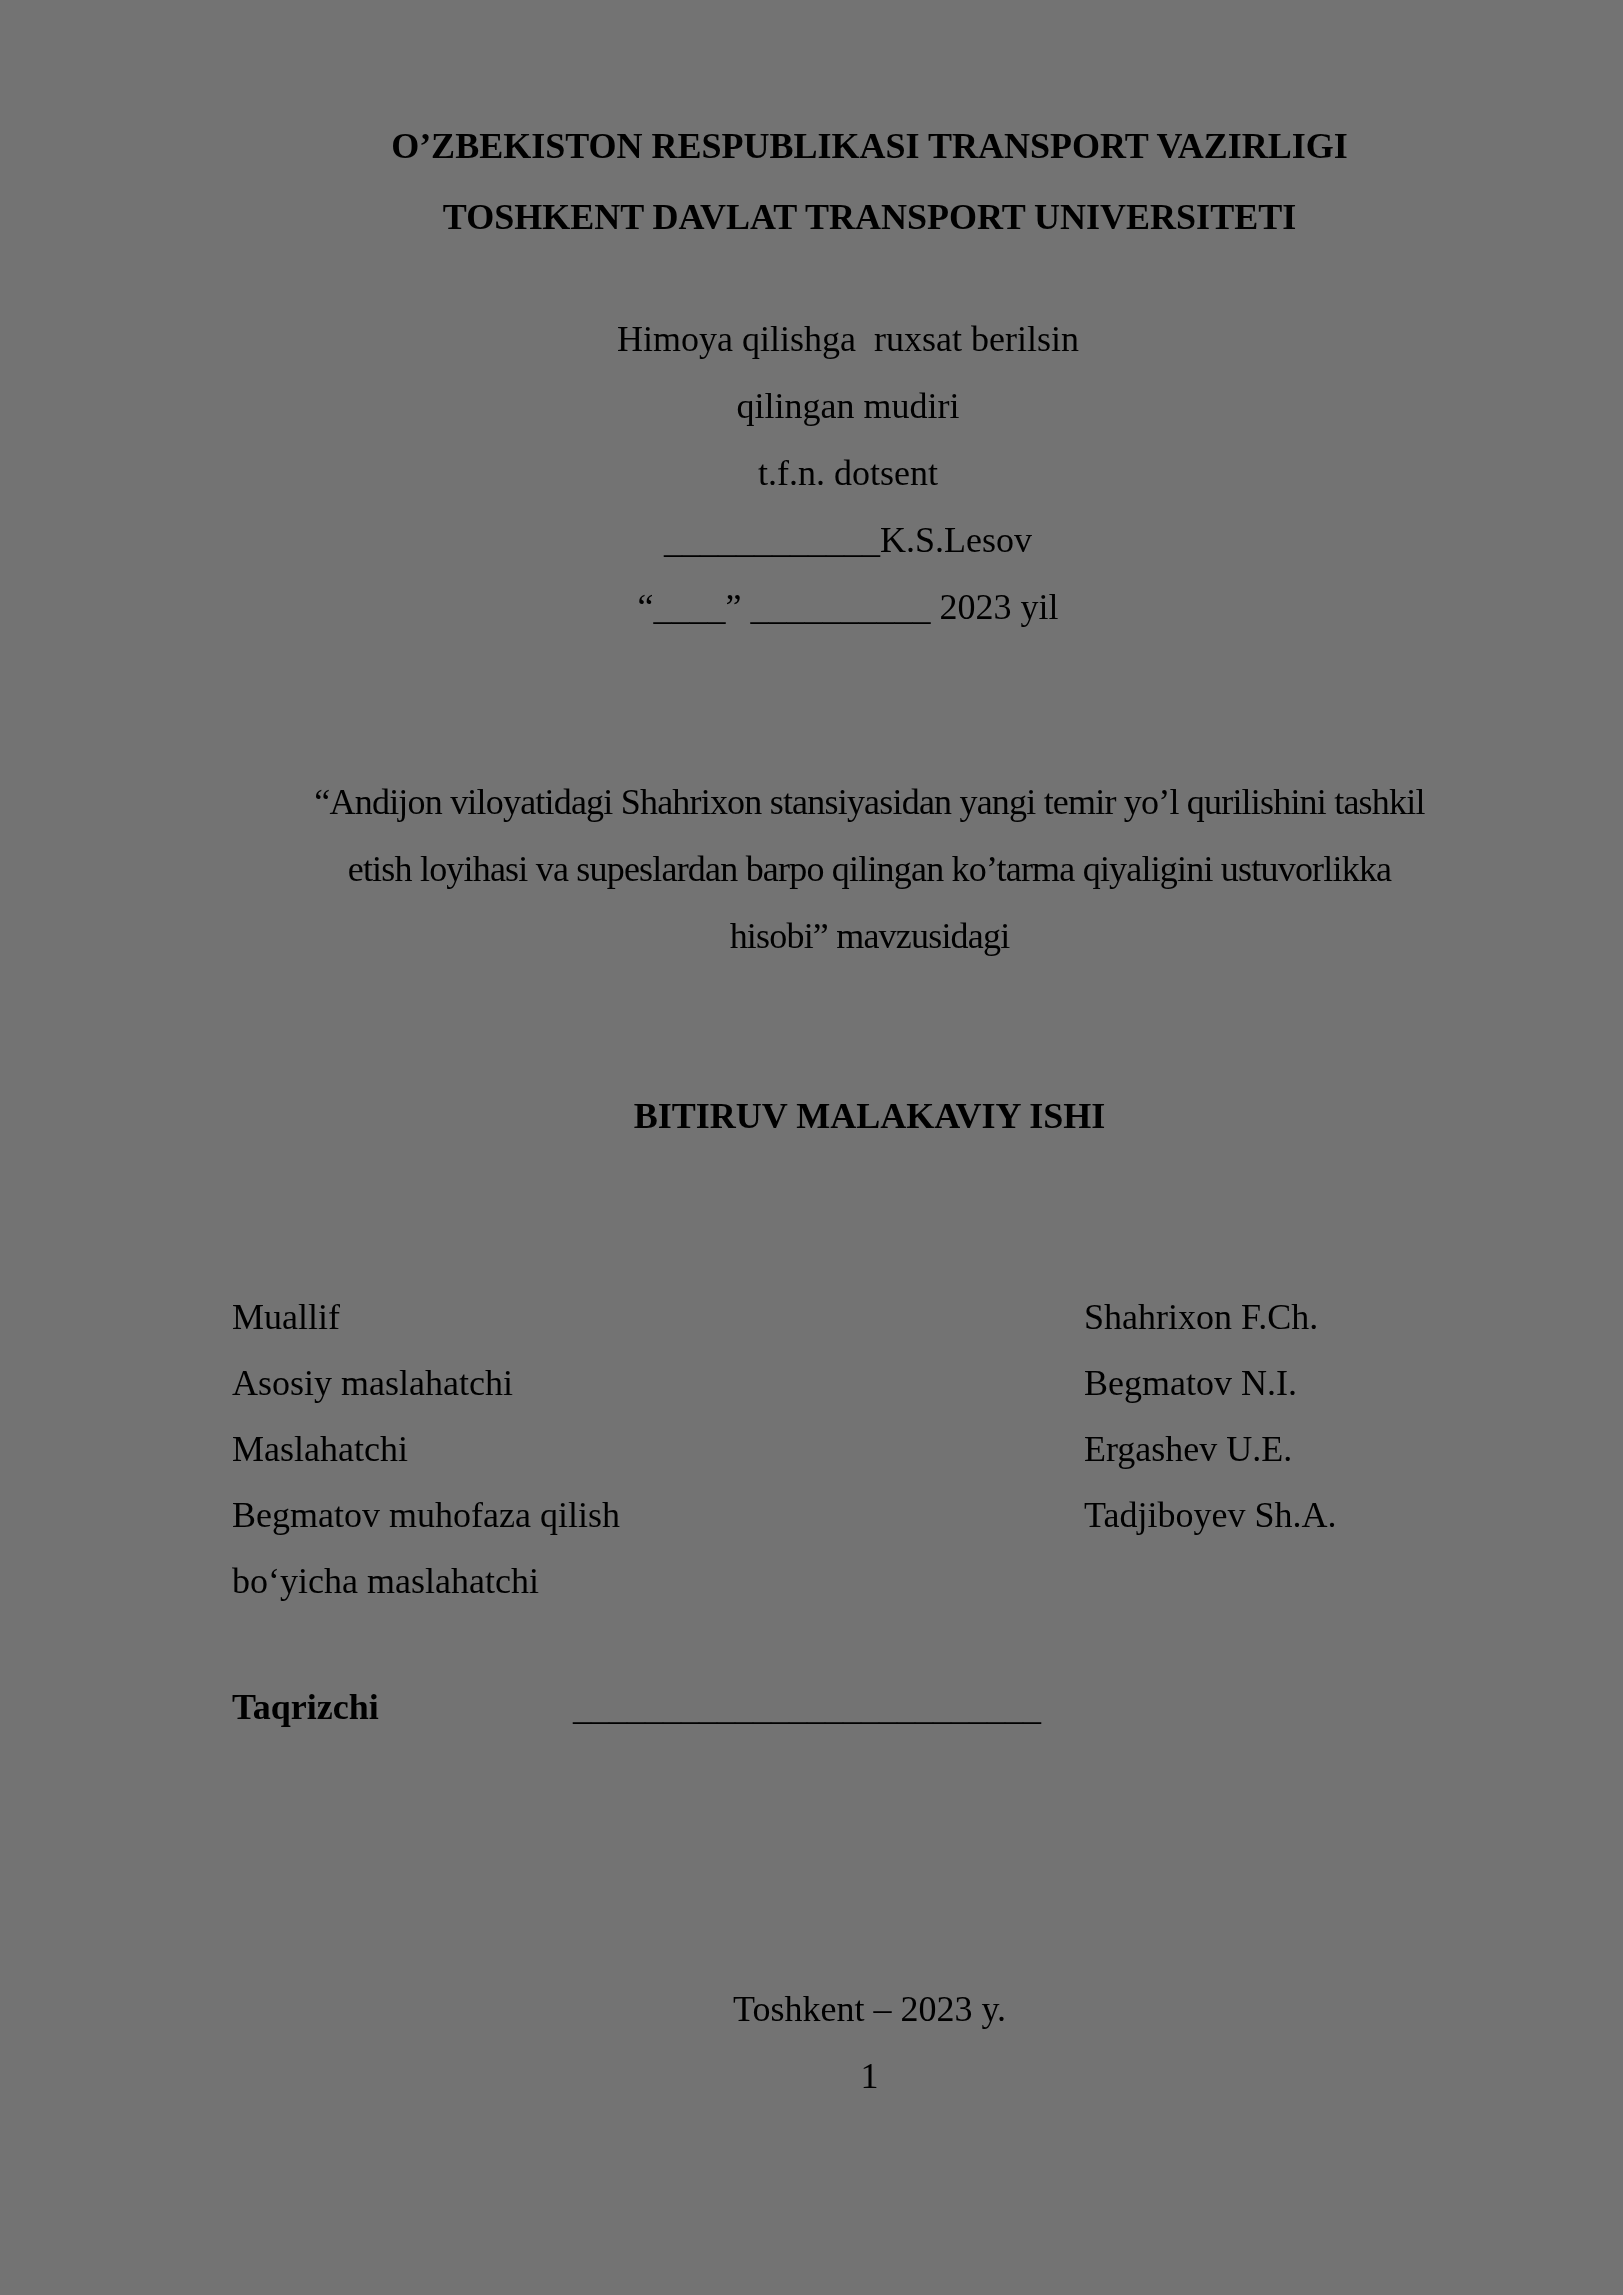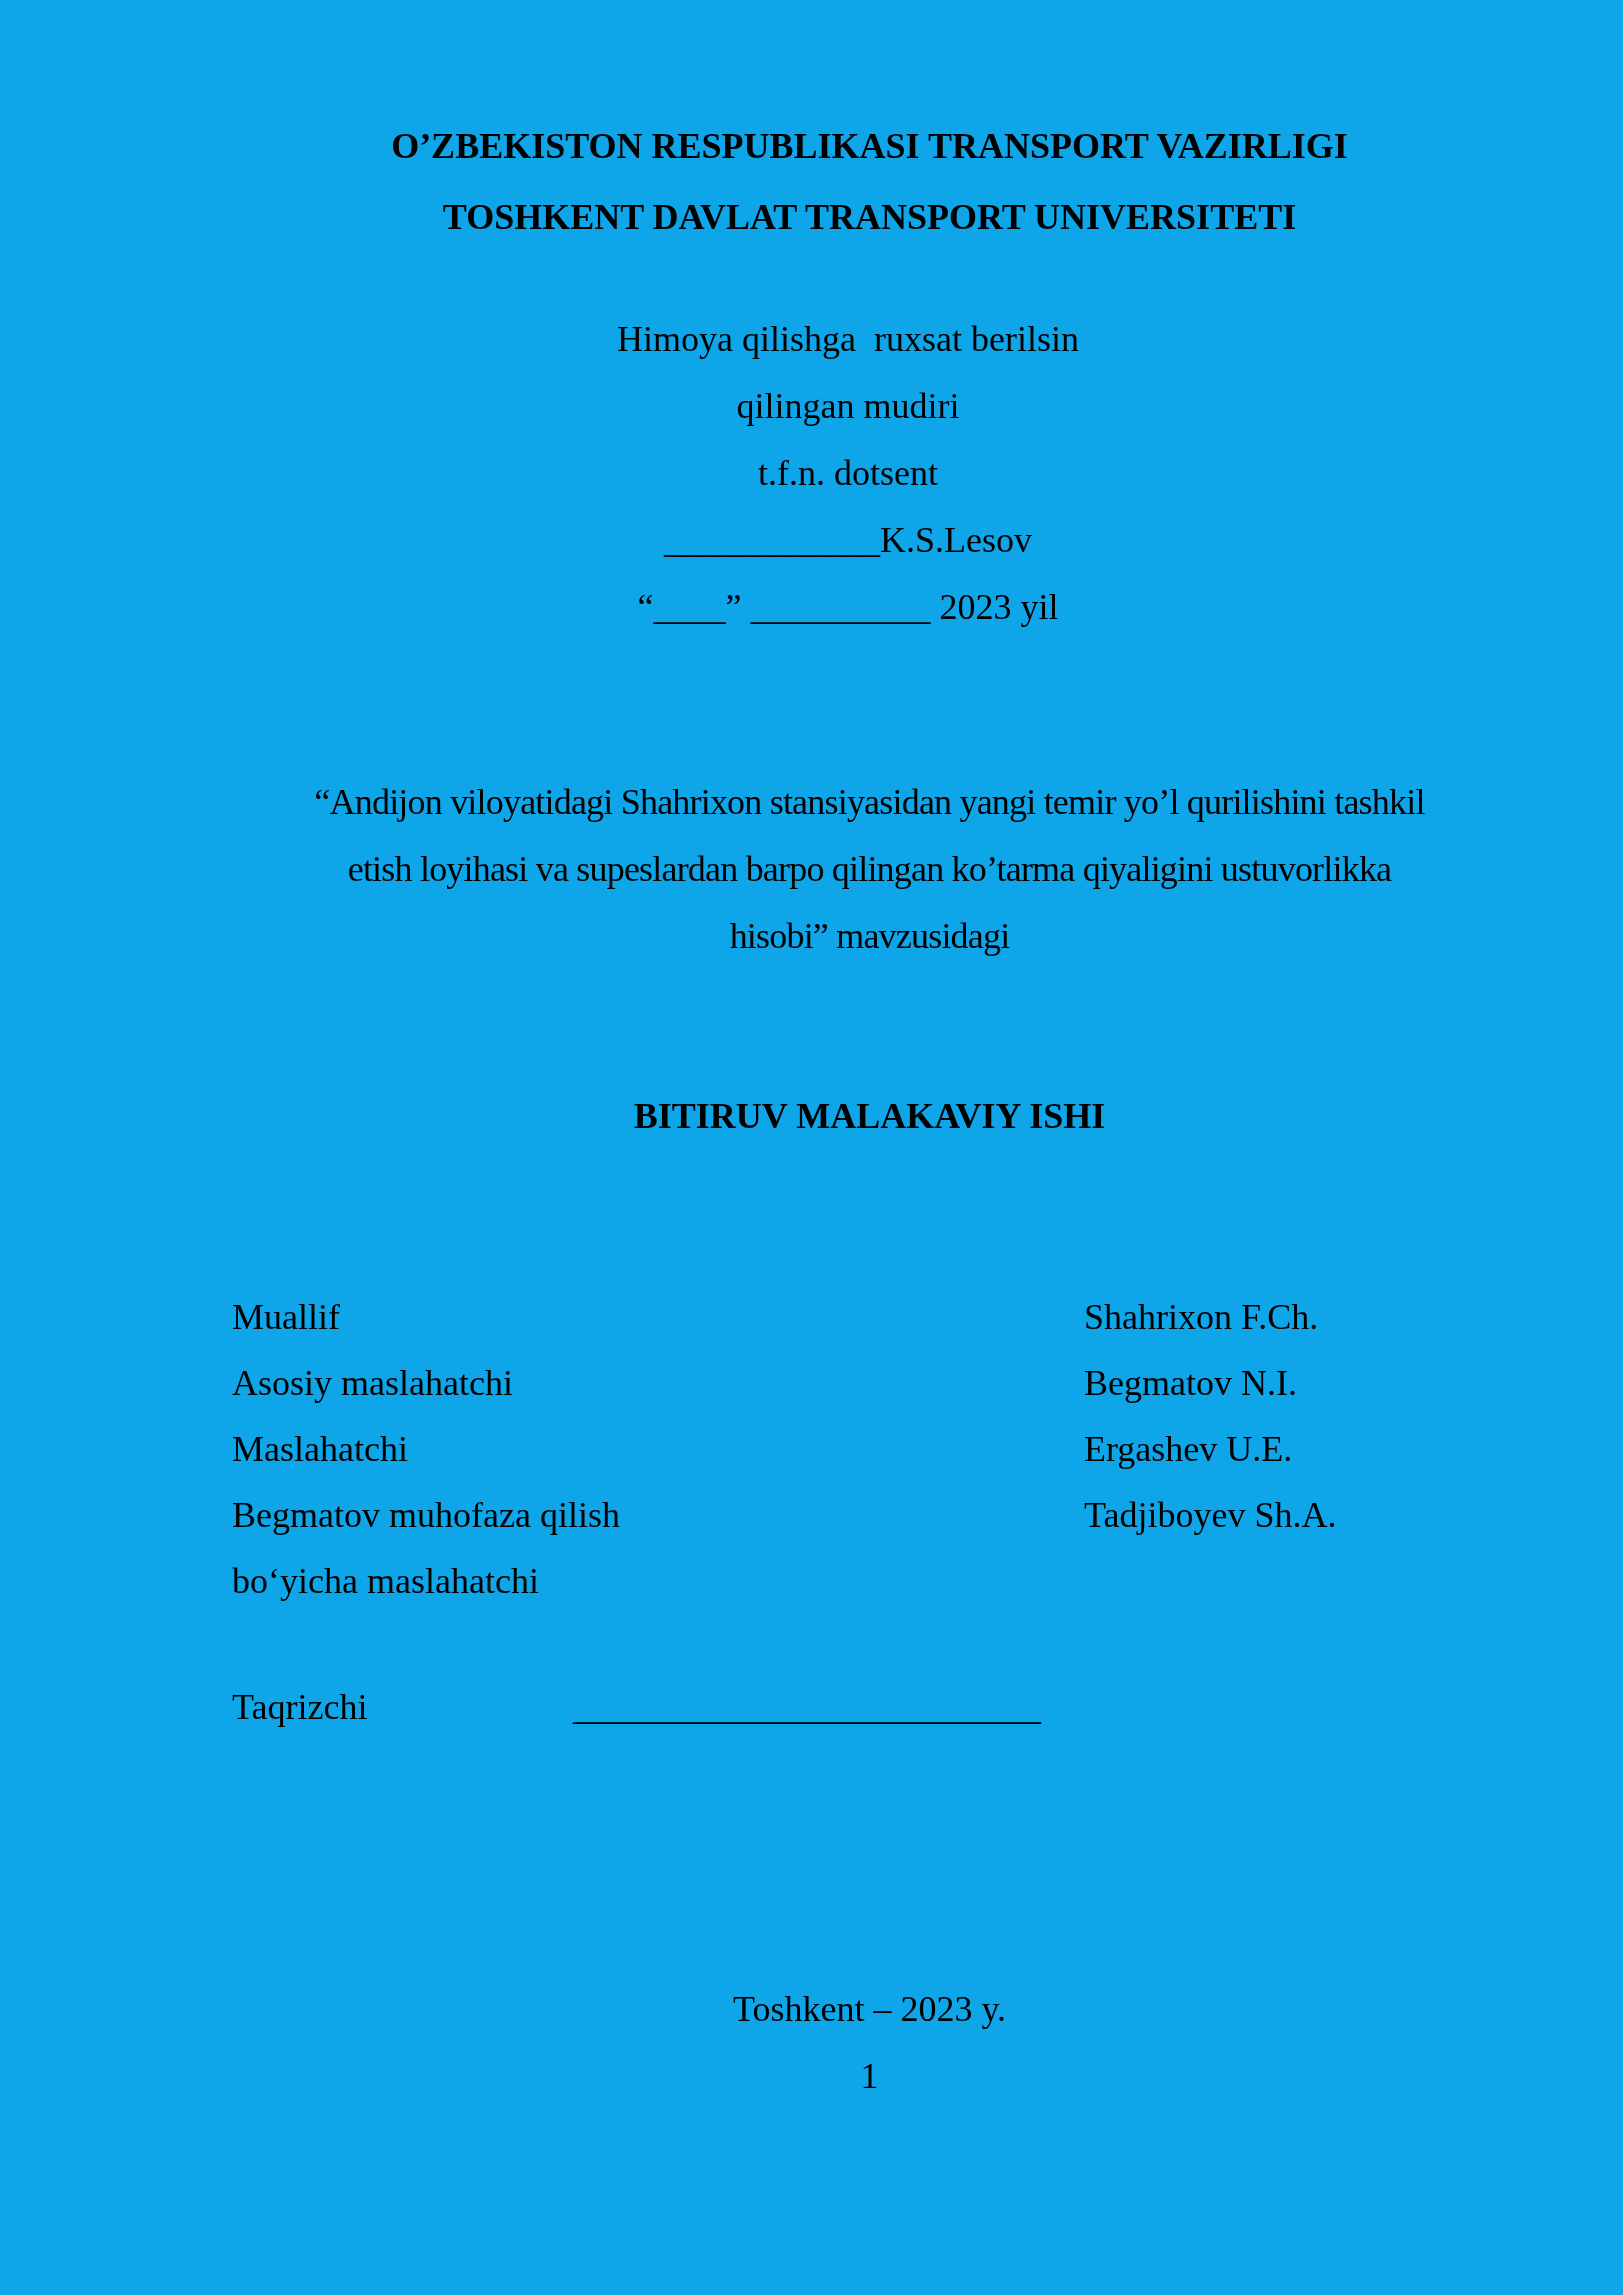--- a/index.html
+++ b/index.html
@@ -5,21 +5,21 @@
   html, body {
     margin: 0;
     padding: 0;
     background: #888;
   }
   .page {
     position: relative;
     width: 1623px;
     height: 2295px;
     margin: 0 auto;
-    background: #0ea5e9;
+    background: #737373;
     color: #000000;
     font-family: "Liberation Serif", "DejaVu Serif", serif;
     font-size: 36px;
     box-sizing: border-box;
     padding: 111px 116px 0 232px;
     overflow: hidden;
   }
   .line { white-space: pre; }
   .header { text-align: center; font-weight: bold; line-height: 71px; }
   .approval {
@@ -38,21 +38,21 @@
     margin-top: 113px;
     text-align: center;
     font-weight: bold;
     line-height: 67px;
   }
   .people { margin-top: 134px; line-height: 66px; }
   .people-row { display: flex; }
   .people-role { width: 852px; flex: 0 0 auto; white-space: pre; }
   .people-name { flex: 1 1 auto; white-space: pre; }
   .reviewer { margin-top: 60px; line-height: 67px; display: flex; }
-  .reviewer-label { width: 341px; flex: 0 0 auto; white-space: pre; }
+  .reviewer-label { width: 341px; flex: 0 0 auto; white-space: pre; font-weight: bold; }
   .reviewer-line { flex: 1 1 auto; white-space: pre; }
   .footer-city { margin-top: 235px; text-align: center; line-height: 67px; }
   .page-number { text-align: center; line-height: 67px; }
 </style>
 </head>
 <body>
 
 <div class="page">
 
   <div class="header">

